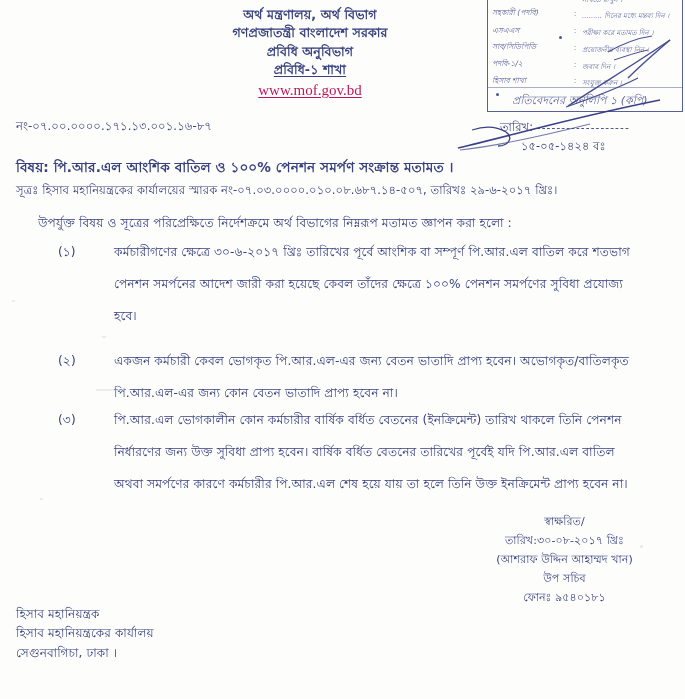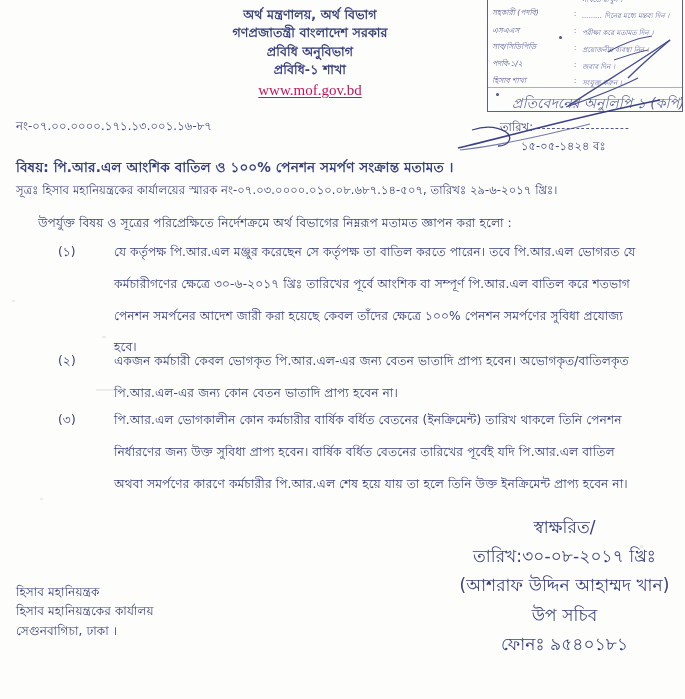--- a/index.html
+++ b/index.html
@@ -35,20 +35,21 @@
     width: 340px;
     text-align: center;
     line-height: 1.45;
   }
   #letterhead .hl {
     font-size: 12.6px;
     font-weight: 600;
     white-space: nowrap;
   }
   #letterhead .hl.branch {
+    text-decoration: underline;
     text-underline-offset: 2px;
   }
   #letterhead .url {
     font-family: "Liberation Serif", "DejaVu Serif", serif;
     font-size: 15px;
     color: #be185d;
     text-decoration: underline;
     text-underline-offset: 2px;
     margin-top: 1px;
   }
@@ -182,30 +183,30 @@
   #clause-2 { top: 355px; }
   #clause-3 { top: 414px; }
 
   
   #signature {
     position: absolute;
     left: 452px;
     top: 513px;
     width: 225px;
     text-align: center;
-    font-size: 17px;
+    font-size: 11px;
     line-height: 1.72;
   }
   #signature div { white-space: nowrap; }
 
   
   #addressee {
     position: absolute;
     left: 16px;
-    top: 583px;
+    top: 605px;
     font-size: 12px;
     line-height: 1.62;
   }
   #addressee div { white-space: nowrap; }
 
   
   .speckle {
     position: absolute;
     background: #c9cbd8;
     opacity: .35;
@@ -243,21 +244,21 @@
     <span class="colon" style="left:86px; top:49px;">:</span>
     <span class="hw sm" style="left:94px; top:50px;">প্রয়োজনীয় ব্যবস্থা নিন ।</span>
     <span class="colon" style="left:86px; top:66px;">:</span>
     <span class="hw sm" style="left:94px; top:67px;">জবাব দিন ।</span>
     <span class="colon" style="left:86px; top:82px;">:</span>
     <span class="hw sm" style="left:94px; top:83px;">সংযুক্ত করুন ।</span>
 
     <span class="dot" style="left:71px; top:42px;"></span>
     <span class="dot" style="left:8px;  top:99px;"></span>
 
-    <span class="hw" style="left:24px; top:98px; font-size:14px;">প্রতিবেদনের অনুলিপি ১ (কপি)</span>
+    <span class="hw" style="left:24px; top:98px; font-size:11px;">প্রতিবেদনের অনুলিপি ১ (কপি)</span>
 
     <svg class="scribble" width="196" height="118" style="left:0; top:0;">
       <path d="M2,4 C40,2 80,6 120,3" stroke-width="1.1" opacity=".8"></path>
       <path d="M80,112 C110,92 150,68 182,46" stroke-width="1.5"></path>
       <path d="M182,46 C168,58 152,72 140,84" stroke-width="1.5"></path>
       <path d="M78,113 C104,104 130,94 150,84" stroke-width="1.3"></path>
       <path d="M120,58 C134,50 150,44 164,42" stroke-width="1.2"></path>
       <path d="M126,66 C138,62 150,58 160,56" stroke-width="1"></path>
     </svg>
   </div>
@@ -284,21 +285,20 @@
   <div id="source" class="bn">
     <span>সূত্রঃ</span>
     <span>হিসাব মহানিয়ন্ত্রকের কার্যালয়ের স্মারক নং-০৭.০৩.০০০০.০১০.০৮.৬৮৭.১৪-৫০৭, তারিখঃ ২৯-৬-২০১৭ খ্রিঃ।</span>
   </div>
 
   <div id="intro" class="bn">উপর্যুক্ত বিষয় ও সূত্রের পরিপ্রেক্ষিতে নির্দেশক্রমে অর্থ বিভাগের নিম্নরূপ মতামত জ্ঞাপন করা হলো :</div>
 
   <div class="clause bn" id="clause-1">
     <span class="marker">(১)</span>
     <div class="body">
-      <span class="ln">যে কর্তৃপক্ষ পি.আর.এল মঞ্জুর করেছেন সে কর্তৃপক্ষ তা বাতিল করতে পারেন। তবে পি.আর.এল ভোগরত যে</span>
       <span class="ln">কর্মচারীগণের ক্ষেত্রে ৩০-৬-২০১৭ খ্রিঃ তারিখের পূর্বে আংশিক বা সম্পূর্ণ পি.আর.এল বাতিল করে শতভাগ</span>
       <span class="ln">পেনশন সমর্পনের আদেশ জারী করা হয়েছে কেবল তাঁদের ক্ষেত্রে ১০০% পেনশন সমর্পণের সুবিধা প্রযোজ্য</span>
       <span class="ln">হবে।</span>
     </div>
   </div>
 
   <div class="clause bn" id="clause-2">
     <span class="marker">(২)</span>
     <div class="body">
       <span class="ln">একজন কর্মচারী কেবল ভোগকৃত পি.আর.এল-এর জন্য বেতন ভাতাদি প্রাপ্য হবেন। অভোগকৃত/বাতিলকৃত</span>

